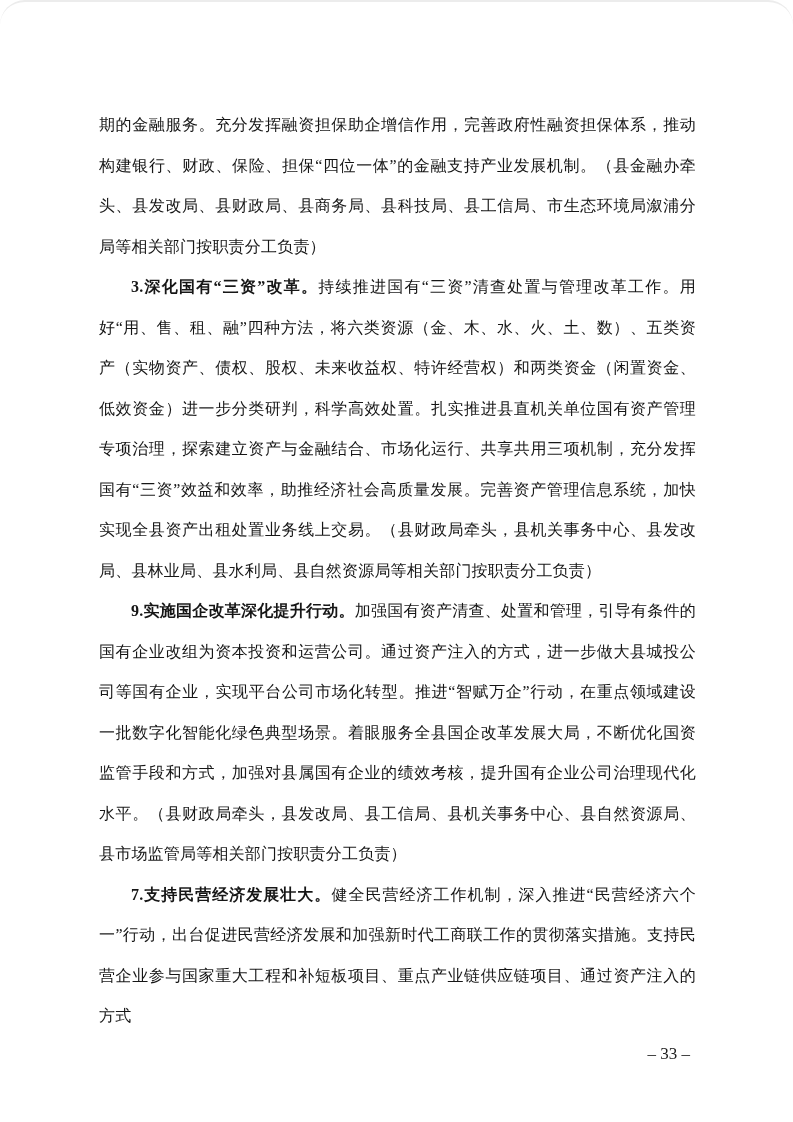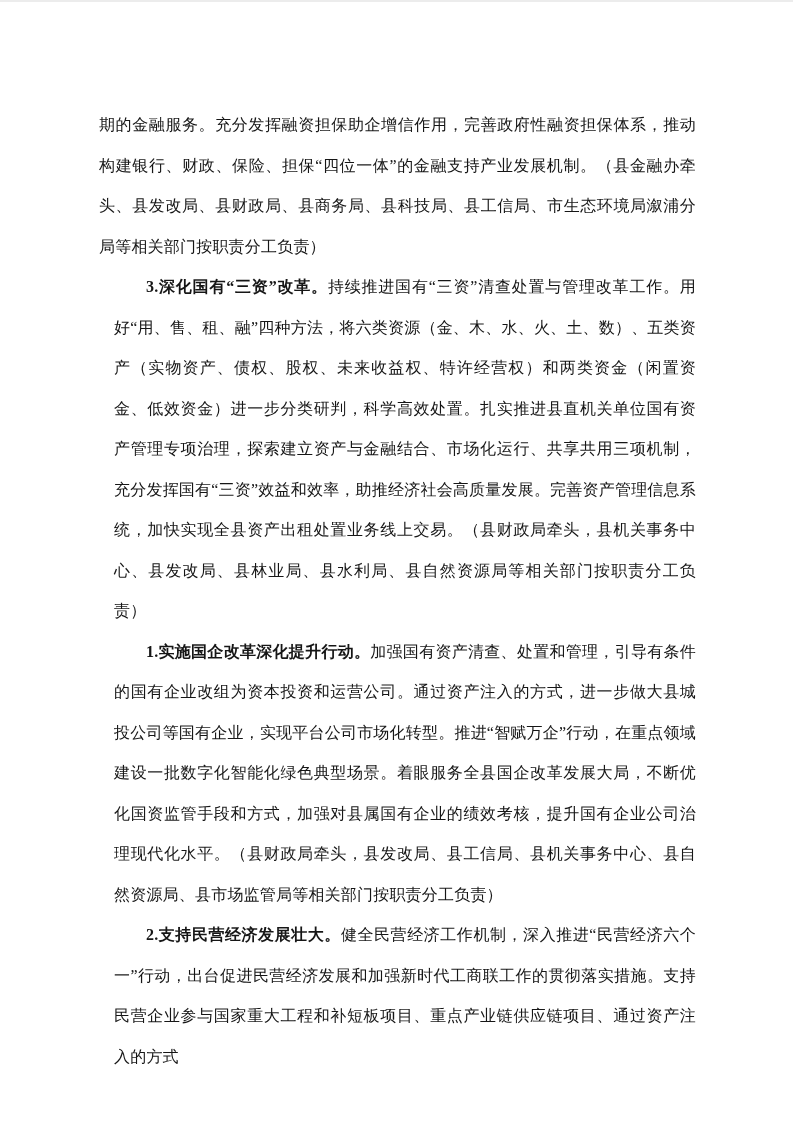--- a/index.html
+++ b/index.html
@@ -9,41 +9,41 @@
     }
     .page {
       position: relative;
       width: 793px;
       height: 1122px;
       background: #ffffff;
       overflow: hidden;
       font-family: "Liberation Serif", "DejaVu Serif", serif;
       box-sizing: border-box;
       border-top: 2px solid #ececec;
+      border-radius: 25px;
     }
     .content {
       position: absolute;
       left: 99px;
       top: 103px;
       width: 597px;
     }
     .para {
       margin: 0;
       padding: 0;
       font-size: 16px;
       line-height: 40.5px;
       color: #161616;
       text-align: justify;
       text-justify: inter-ideograph;
       letter-spacing: 0.2px;
       word-break: break-all;
     }
     .indent {
       text-indent: 32px;
-      margin-left: 15px;
     }
     .lead {
       font-weight: bold;
     }
     .section-heading {
       font-weight: bold;
       font-family: "Liberation Sans", "DejaVu Sans", sans-serif;
     }
     .footer {
       position: absolute;
@@ -61,19 +61,20 @@
 <body>
 
 <div class="page">
   <div class="content">
 
     <p class="para">期的金融服务。充分发挥融资担保助企增信作用，完善政府性融资担保体系，推动构建银行、财政、保险、担保“四位一体”的金融支持产业发展机制。（县金融办牵头、县发改局、县财政局、县商务局、县科技局、县工信局、市生态环境局溆浦分局等相关部门按职责分工负责）</p>
 
     <p class="para indent"><span class="lead">3.深化国有“三资”改革。</span><span>持续推进国有“三资”清查处置与管理改革工作。用好“用、售、租、融”四种方法，将六类资源（金、木、水、火、土、数）、五类资产（实物资产、债权、股权、未来收益权、特许经营权）和两类资金（闲置资金、低效资金）进一步分类研判，科学高效处置。扎实推进县直机关单位国有资产管理专项治理，探索建立资产与金融结合、市场化运行、共享共用三项机制，充分发挥国有“三资”效益和效率，助推经济社会高质量发展。完善资产管理信息系统，加快实现全县资产出租处置业务线上交易。（县财政局牵头，县机关事务中心、县发改局、县林业局、县水利局、县自然资源局等相关部门按职责分工负责）</span></p>
 
 
-    <p class="para indent"><span class="lead">1.实施国企改革深化提升行动。</span><span>加强国有资产清查、处置和管理，引导有条件的国有企业改组为资本投资和运营公司。通过资产注入的方式，进一步做大县城投公司等国有企业，实现平台公司市场化转型。推进“智赋万企”行动，在重点领域建设一批数字化智能化绿色典型场景。着眼服务全县国企改革发展大局，不断优化国资监管手段和方式，加强对县属国有企业的绩效考核，提升国有企业公司治理现代化水平。（县财政局牵头，县发改局、县工信局、县机关事务中心、县自然资源局、县市场监管局等相关部门按职责分工负责）</span></p>
+    <p class="para indent"><span class="lead">9.实施国企改革深化提升行动。</span><span>加强国有资产清查、处置和管理，引导有条件的国有企业改组为资本投资和运营公司。通过资产注入的方式，进一步做大县城投公司等国有企业，实现平台公司市场化转型。推进“智赋万企”行动，在重点领域建设一批数字化智能化绿色典型场景。着眼服务全县国企改革发展大局，不断优化国资监管手段和方式，加强对县属国有企业的绩效考核，提升国有企业公司治理现代化水平。（县财政局牵头，县发改局、县工信局、县机关事务中心、县自然资源局、县市场监管局等相关部门按职责分工负责）</span></p>
 
-    <p class="para indent"><span class="lead">2.支持民营经济发展壮大。</span><span>健全民营经济工作机制，深入推进“民营经济六个一”行动，出台促进民营经济发展和加强新时代工商联工作的贯彻落实措施。支持民营企业参与国家重大工程和补短板项目、重点产业链供应链项目、通过资产注入的方式</span></p>
+    <p class="para indent"><span class="lead">7.支持民营经济发展壮大。</span><span>健全民营经济工作机制，深入推进“民营经济六个一”行动，出台促进民营经济发展和加强新时代工商联工作的贯彻落实措施。支持民营企业参与国家重大工程和补短板项目、重点产业链供应链项目、通过资产注入的方式</span></p>
 
   </div>
 
+  <div class="footer">– 33 –</div>
 </div>
 
 </body></html>

